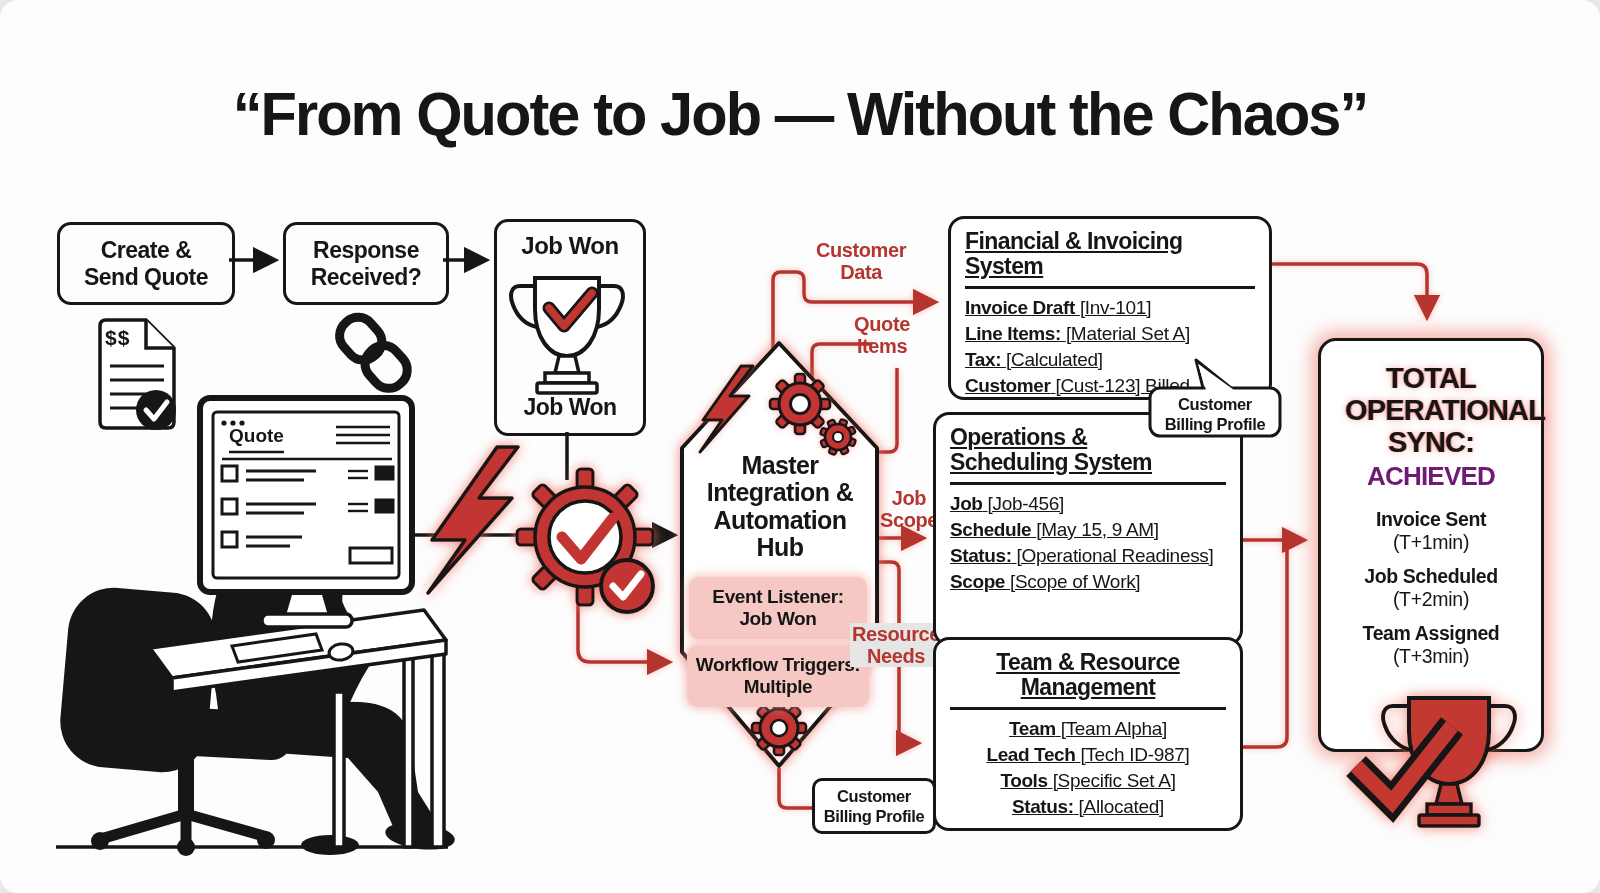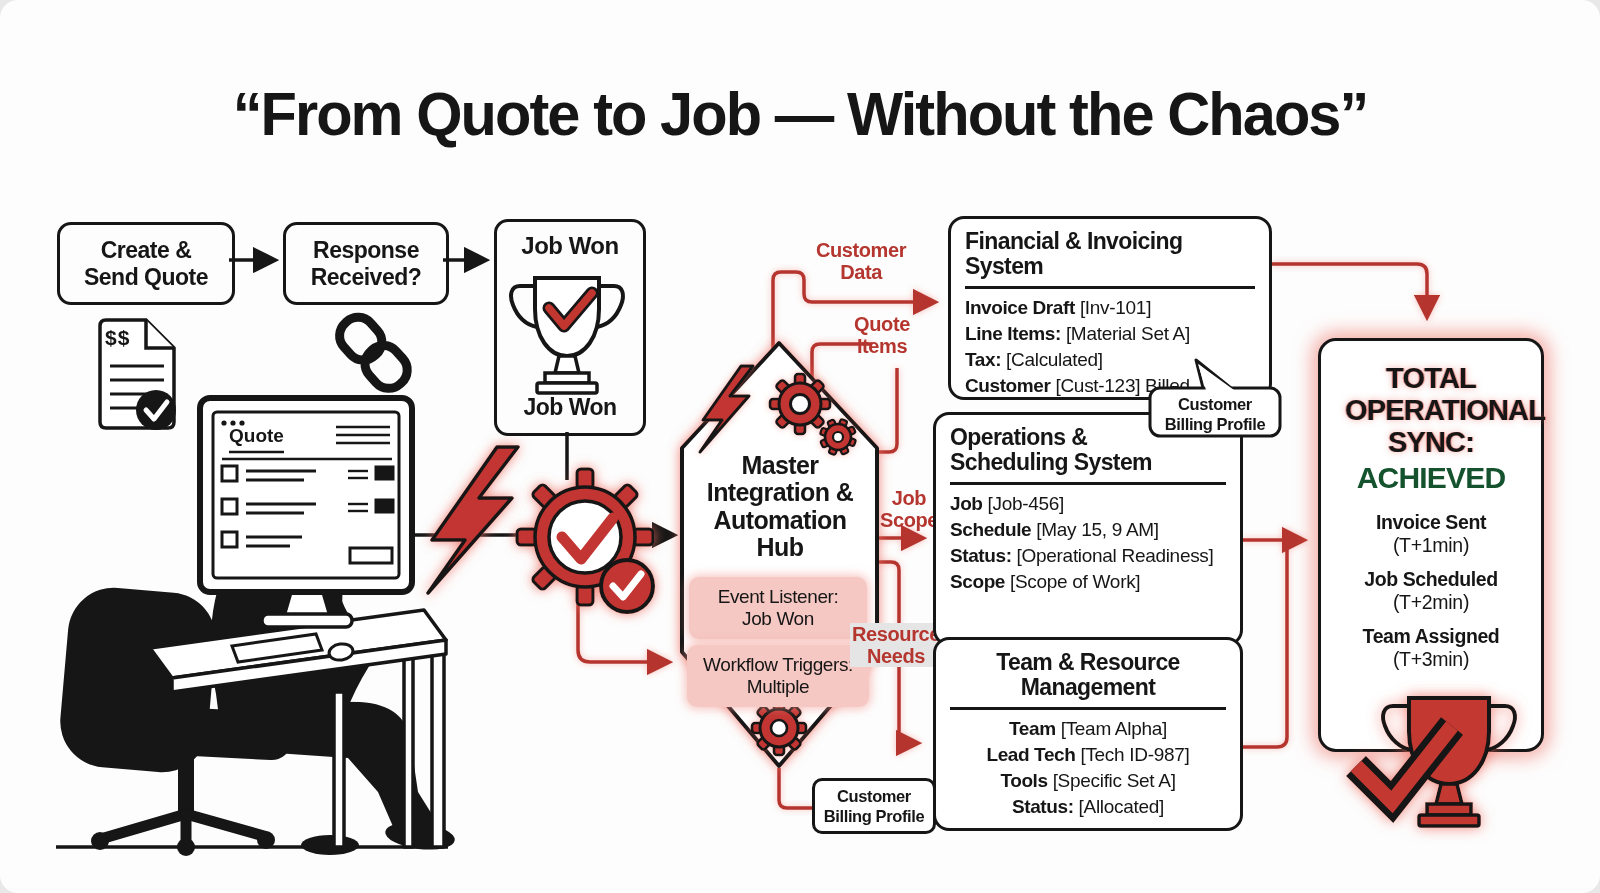--- a/index.html
+++ b/index.html
@@ -8,36 +8,36 @@
   #art{position:absolute;left:0;top:0;z-index:1;}
   .txt{position:absolute;z-index:2;white-space:pre-line;}
   .title{left:0;right:0;top:78px;text-align:center;font-size:62px;font-weight:bold;
          letter-spacing:-2px;transform:scaleX(.96);}
   .fbox{position:absolute;z-index:2;border:3.5px solid #161616;border-radius:14px;background:transparent;
         display:flex;align-items:center;justify-content:center;text-align:center;
         font-weight:bold;white-space:pre-line;letter-spacing:-0.5px;}
   .hub-title{left:682px;top:452px;width:196px;text-align:center;font-size:25px;line-height:1.09;
              font-weight:bold;letter-spacing:-0.6px;}
   .pinkbox{position:absolute;z-index:2;background:#f5c8c3;border-radius:10px;display:flex;align-items:center;
-           justify-content:center;text-align:center;font-size:19px;font-weight:normal;letter-spacing:-0.4px;
+           justify-content:center;text-align:center;font-size:19px;font-weight:bold;letter-spacing:-0.4px;
            white-space:pre-line;line-height:1.15;box-shadow:0 0 10px 2px rgba(242,150,140,.55);}
   .rlabel{position:absolute;z-index:2;color:#b5352f;font-weight:bold;text-align:center;
           white-space:pre-line;font-size:20px;line-height:1.1;letter-spacing:-0.4px;}
   .sysbox{position:absolute;z-index:2;border:3.5px solid #161616;border-radius:16px;background:#fff;
-          padding:10px 14px;box-sizing:border-box;}
+          padding:10px 14px;box-sizing:border-box;text-decoration:underline;}
   .sys-title{font-size:23px;font-weight:bold;line-height:1.08;letter-spacing:-0.6px;white-space:pre-line;}
   .sys-divider{border-top:3px solid #161616;margin:7px 0 6px;}
   .sys-item{font-size:19px;line-height:1.38;letter-spacing:-0.3px;}
   .sys-item b{letter-spacing:-0.4px;}
   .panel{position:absolute;z-index:2;left:1318px;top:338px;width:226px;height:414px;background:#fff;
          border:3.5px solid #161616;border-radius:18px;box-sizing:border-box;padding:22px 24px 0;
          box-shadow:0 0 18px 6px rgba(238,111,99,.55);text-align:center;}
   .res-black{font-size:29px;font-weight:bold;line-height:1.1;letter-spacing:-0.8px;white-space:pre-line;
              text-shadow:1px 0 0 rgba(210,70,60,.45),-1px 0 0 rgba(210,70,60,.45),0 0 7px rgba(231,92,80,.5);}
-  .res-red{font-size:30px;font-weight:bold;color:#14532d;letter-spacing:-0.8px;margin-top:2px;}
+  .res-red{font-size:26px;font-weight:bold;color:#701a75;letter-spacing:-0.8px;margin-top:2px;}
   .res-items{margin-top:16px;}
   .res-item{font-size:19.5px;line-height:1.18;margin-bottom:11px;letter-spacing:-0.3px;}
   .res-item b{letter-spacing:-0.4px;}
   .bubble-text,.billing-text{position:absolute;z-index:4;text-align:center;font-size:16.5px;font-weight:bold;
          line-height:1.22;white-space:pre-line;letter-spacing:-0.4px;}
   .billingbox{position:absolute;z-index:2;left:812px;top:778px;width:118px;height:50px;background:#fff;
          border:3px solid #161616;border-radius:10px;display:flex;align-items:center;justify-content:center;
          text-align:center;font-size:16.5px;font-weight:bold;line-height:1.22;white-space:pre-line;
          letter-spacing:-0.4px;}
   .screen-title{left:229px;top:425px;font-size:19px;font-weight:bold;z-index:2;}

